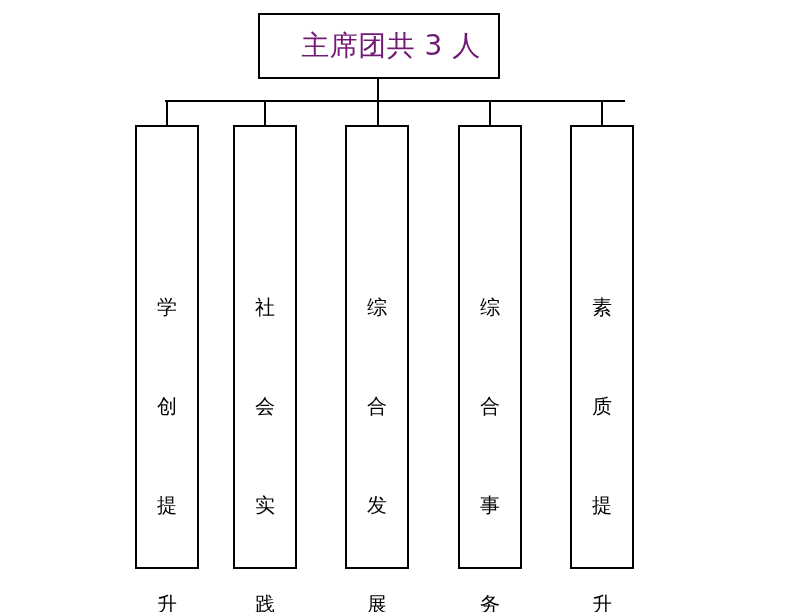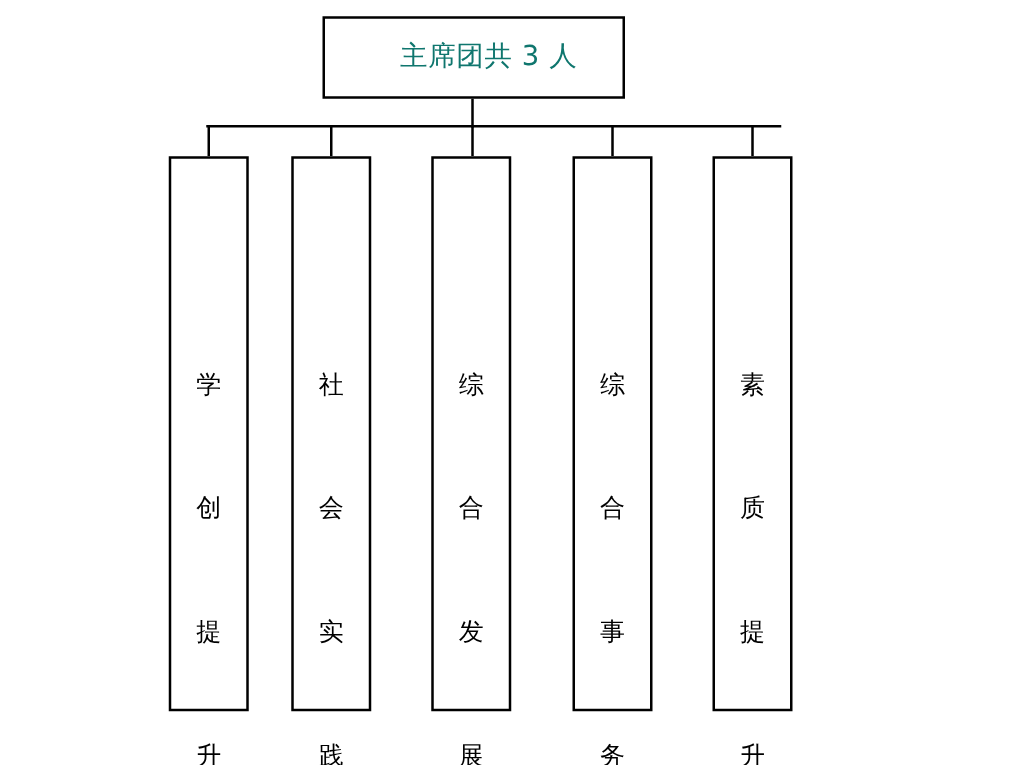--- a/index.html
+++ b/index.html
@@ -28,25 +28,25 @@
     width: 242px;
     height: 66px;
     border: 2px solid #000000;
     box-sizing: border-box;
     background: #ffffff;
     display: flex;
     align-items: center;
     justify-content: center;
   }
   .root-label {
-    font-size: 22px;
+    font-size: 28px;
     line-height: 1;
     letter-spacing: 0.5px;
     white-space: nowrap;
-    color: #0f766e;
+    color: #701a75;
     margin-left: 24px;
   }
 
   
   .conn {
     position: absolute;
     background: #000000;
   }
   .conn-v-root {
     left: 377px;

